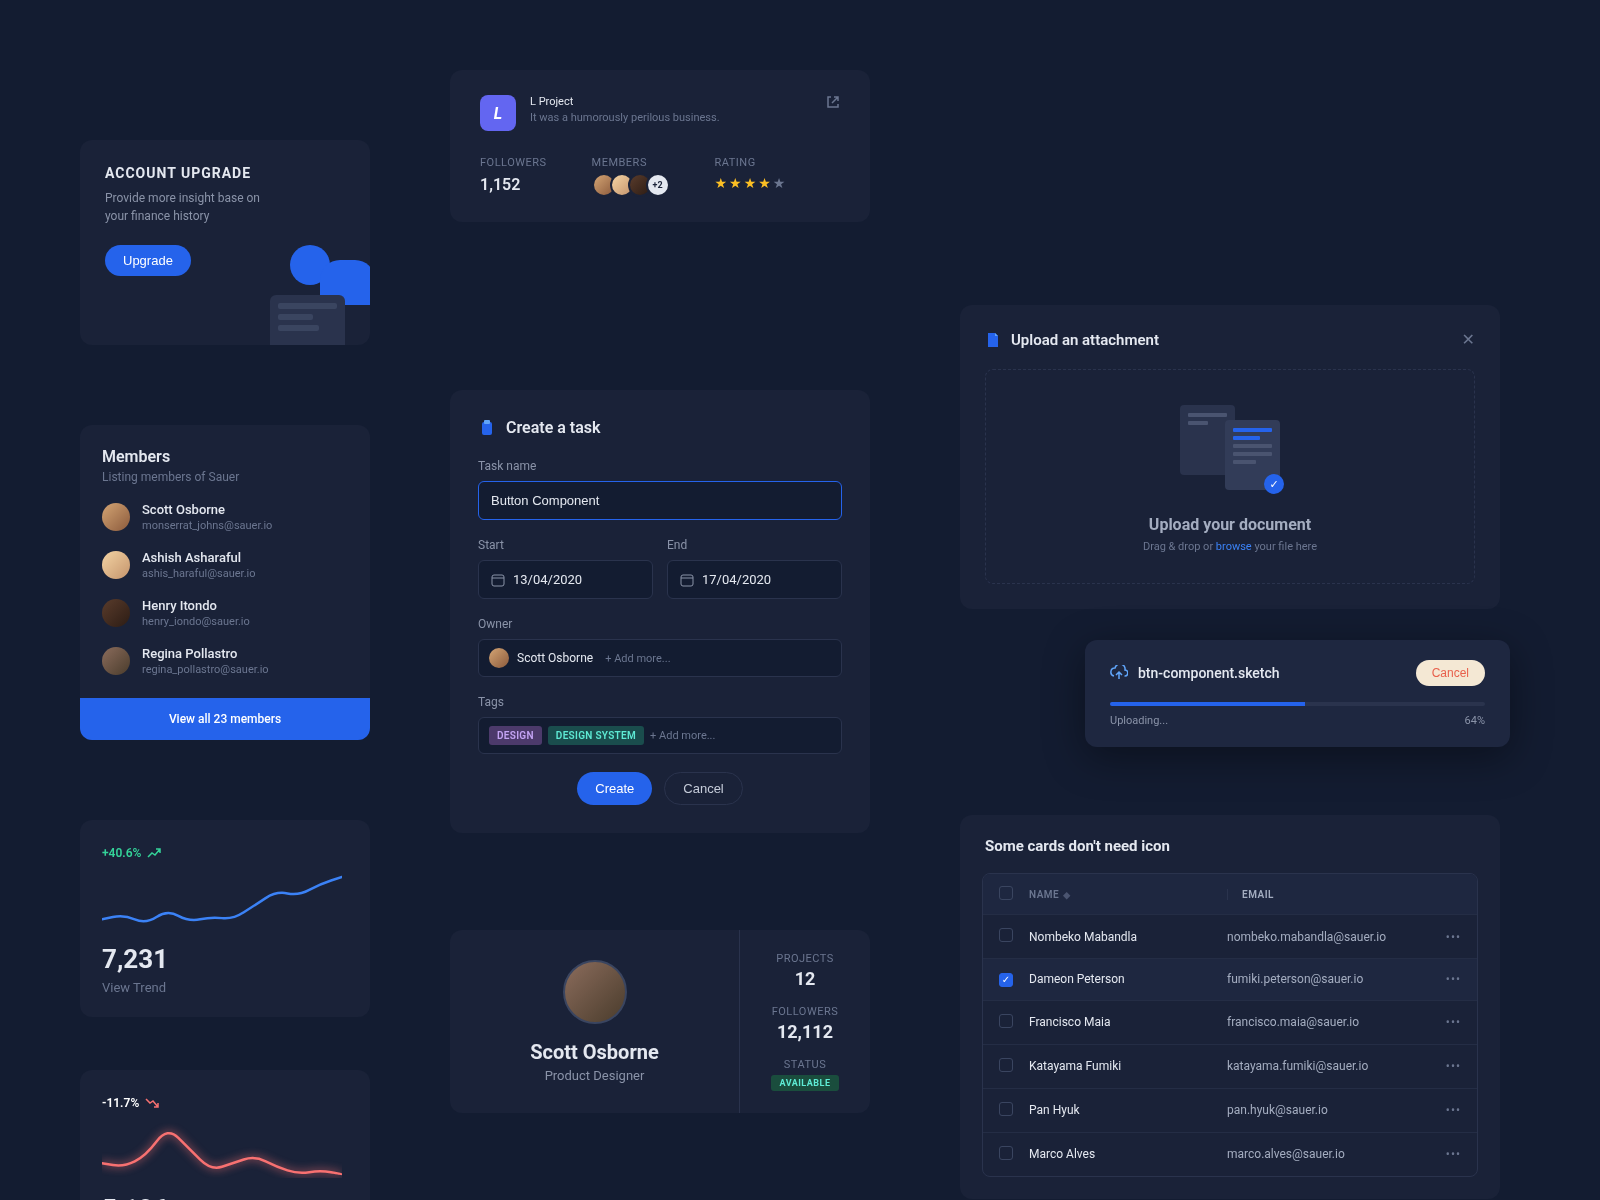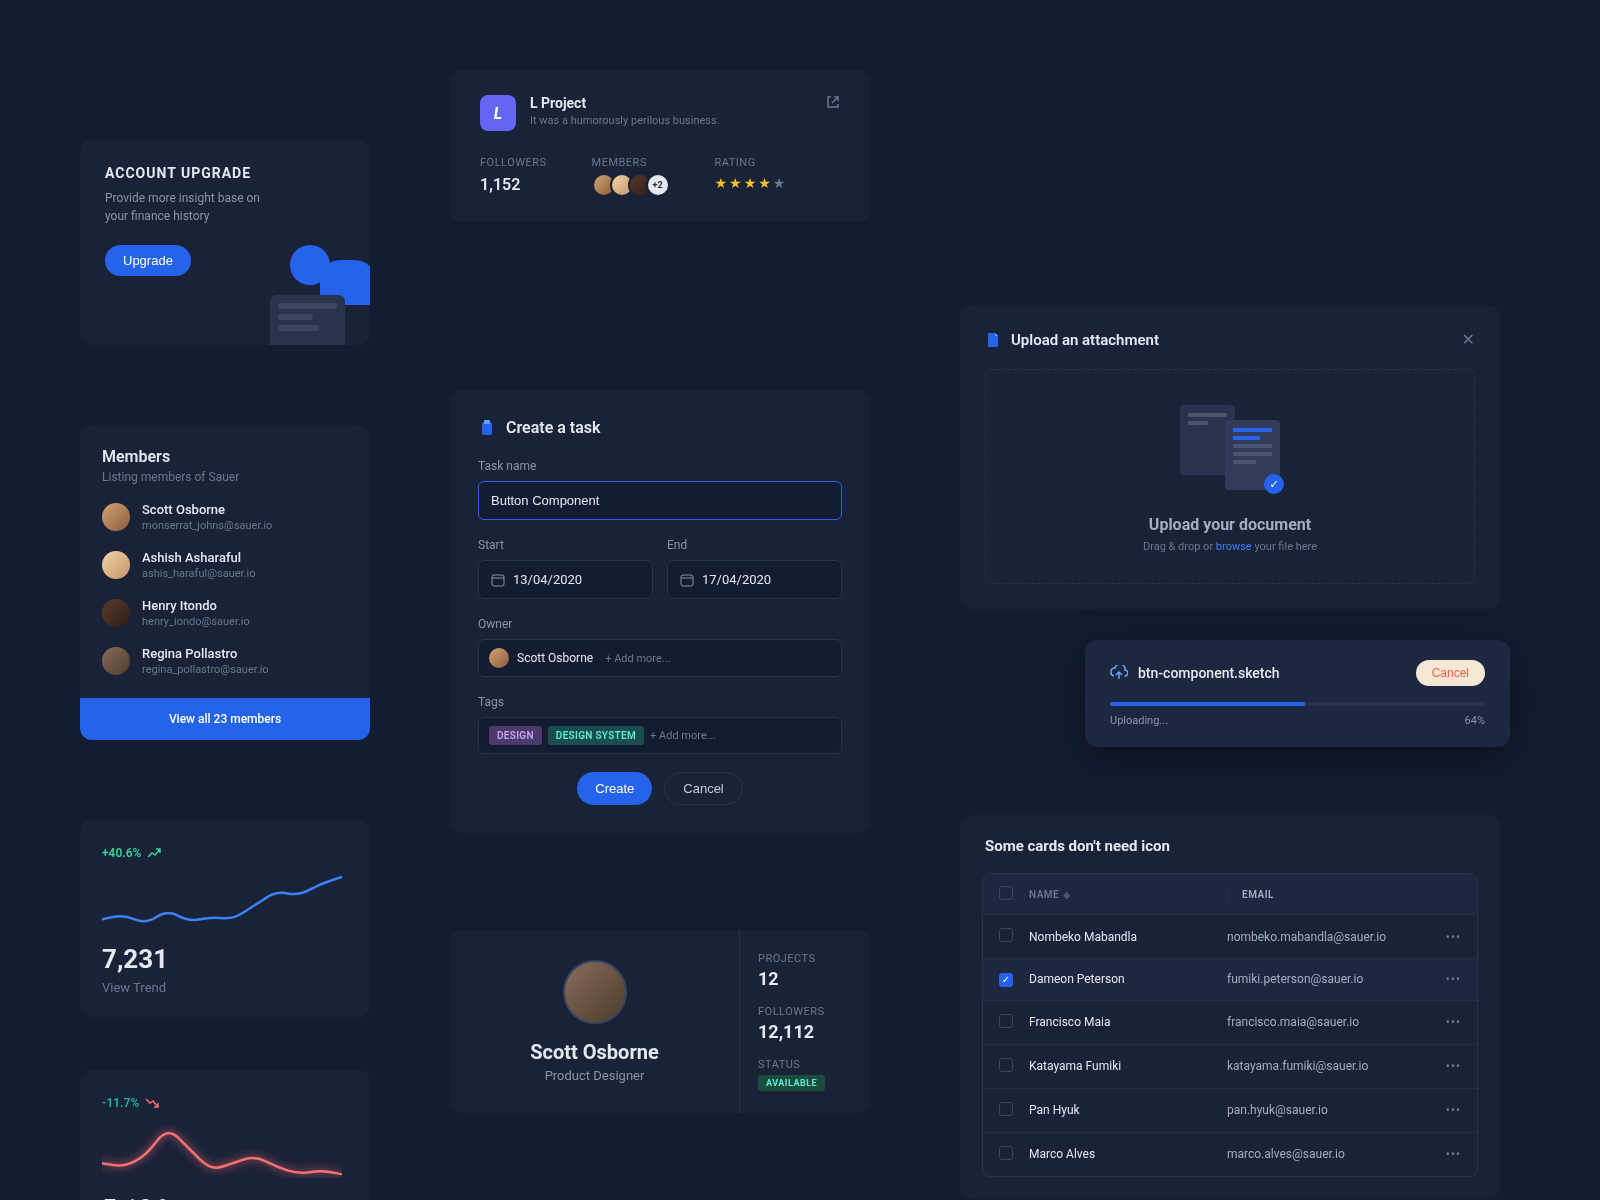--- a/index.html
+++ b/index.html
@@ -67,30 +67,30 @@
   .av2 { background: linear-gradient(135deg,#f4d4a4,#c4946c); }
   .av3 { background: linear-gradient(135deg,#5a3c2c,#2c1c14); }
   .av4 { background: linear-gradient(135deg,#8b6c5c,#4a3c2c); }
 
   
   .trend { left: 80px; width: 290px; padding: 22px; }
   #trend1 { top: 820px; }
   #trend2 { top: 1070px; }
   .trend .pct { font-size: 12px; font-weight: 600; display: inline-flex; align-items: center; gap: 6px; }
   .trend .up { color: #34d399; }
-  .trend .down { color: #14b8a6; }
+  .trend .down { color: #ffffff; }
   .trend .chart { height: 55px; margin: 12px 0; }
   .trend .value { font-size: 26px; font-weight: 700; }
   .trend .cta { font-size: 13px; color: #6b7690; margin-top: 6px; }
 
   
   #lproject { top: 70px; left: 450px; width: 420px; padding: 25px 30px; }
   #lproject .header { display: flex; align-items: flex-start; gap: 14px; }
   .l-logo { width: 36px; height: 36px; background: #6366f1; border-radius: 8px; display: flex; align-items: center; justify-content: center; font-weight: 700; color: #fff; font-style: italic; }
-  #lproject .title { font-size: 14px; font-weight: 700; }
+  #lproject .title { font-size: 11px; font-weight: 400; }
   #lproject .desc { font-size: 11px; color: #6b7690; margin-top: 3px; }
   .ext-icon { margin-left: auto; color: #6b7690; cursor: pointer; }
   .stats { display: flex; gap: 45px; margin-top: 25px; }
   .stat .val { font-size: 16px; font-weight: 600; margin-top: 6px; }
   .avatars { display: flex; margin-top: 4px; }
   .avatars .avatar { width: 24px; height: 24px; margin-left: -6px; border: 2px solid #1a2238; }
   .avatars .avatar:first-child { margin-left: 0; }
   .avatars .more { background: #e4e8f0; color: #1a2238; font-size: 9px; font-weight: 700; display: flex; align-items: center; justify-content: center; }
   .stars { display: flex; gap: 2px; margin-top: 6px; }
   .star { color: #fbbf24; font-size: 14px; }
@@ -120,21 +120,21 @@
   .tag.purple { background: #4c3a6b; color: #c4a4f4; }
   .tag.teal { background: #1a4d4d; color: #5eead4; }
   #createtask .form-actions { display: flex; gap: 12px; justify-content: center; margin-top: 10px; }
 
   
   #profile { top: 930px; left: 450px; width: 420px; display: flex; }
   .profile-left { flex: 1; padding: 30px; text-align: center; border-right: 1px solid #2a334d; }
   .profile-left .avatar-lg { width: 64px; height: 64px; border-radius: 50%; background: linear-gradient(135deg,#8b6c5c,#4a3c2c); margin: 0 auto 16px; border: 2px solid #3a4560; }
   .profile-left h3 { font-size: 20px; font-weight: 700; }
   .profile-left .role { font-size: 13px; color: #8a93a8; margin-top: 4px; }
-  .profile-right { width: 130px; padding: 22px 18px; display: flex; flex-direction: column; gap: 16px; }
+  .profile-right { width: 130px; padding: 22px 18px; display: flex; flex-direction: column; gap: 16px; text-align: center; }
   .profile-right .val { font-size: 18px; font-weight: 700; margin-top: 3px; }
   .badge { display: inline-block; background: #1a4d3d; color: #5eead4; font-size: 9px; font-weight: 700; padding: 3px 8px; border-radius: 3px; margin-top: 4px; letter-spacing: 0.5px; }
 
   
   #upload { top: 305px; left: 960px; width: 540px; padding: 25px; }
   #upload .head { display: flex; align-items: center; gap: 10px; margin-bottom: 20px; }
   #upload h3 { font-size: 15px; font-weight: 600; }
   #upload .close { margin-left: auto; color: #6b7690; cursor: pointer; font-size: 16px; }
   .dropzone { border: 1px dashed #2a334d; border-radius: 8px; padding: 35px 20px 30px; text-align: center; }
   .dropzone .docs { position: relative; width: 100px; height: 90px; margin: 0 auto 20px; }

